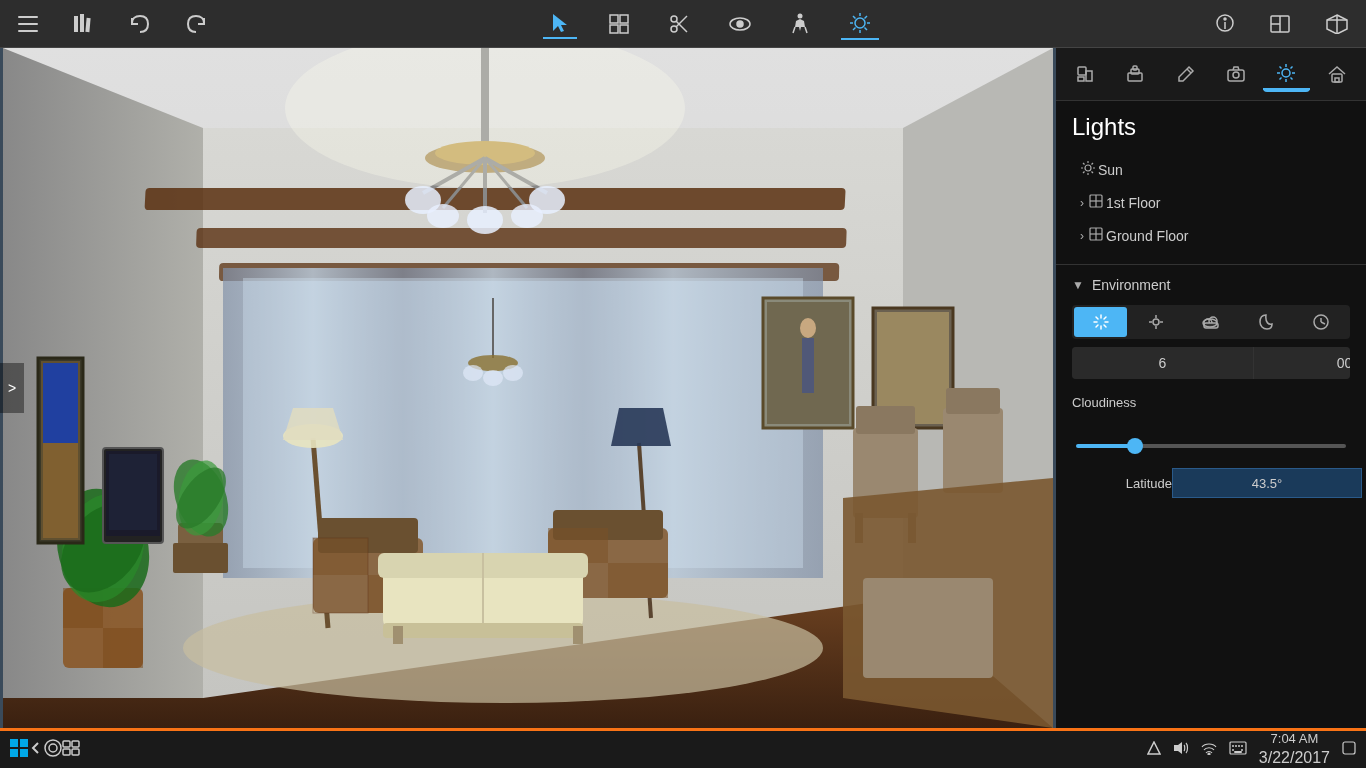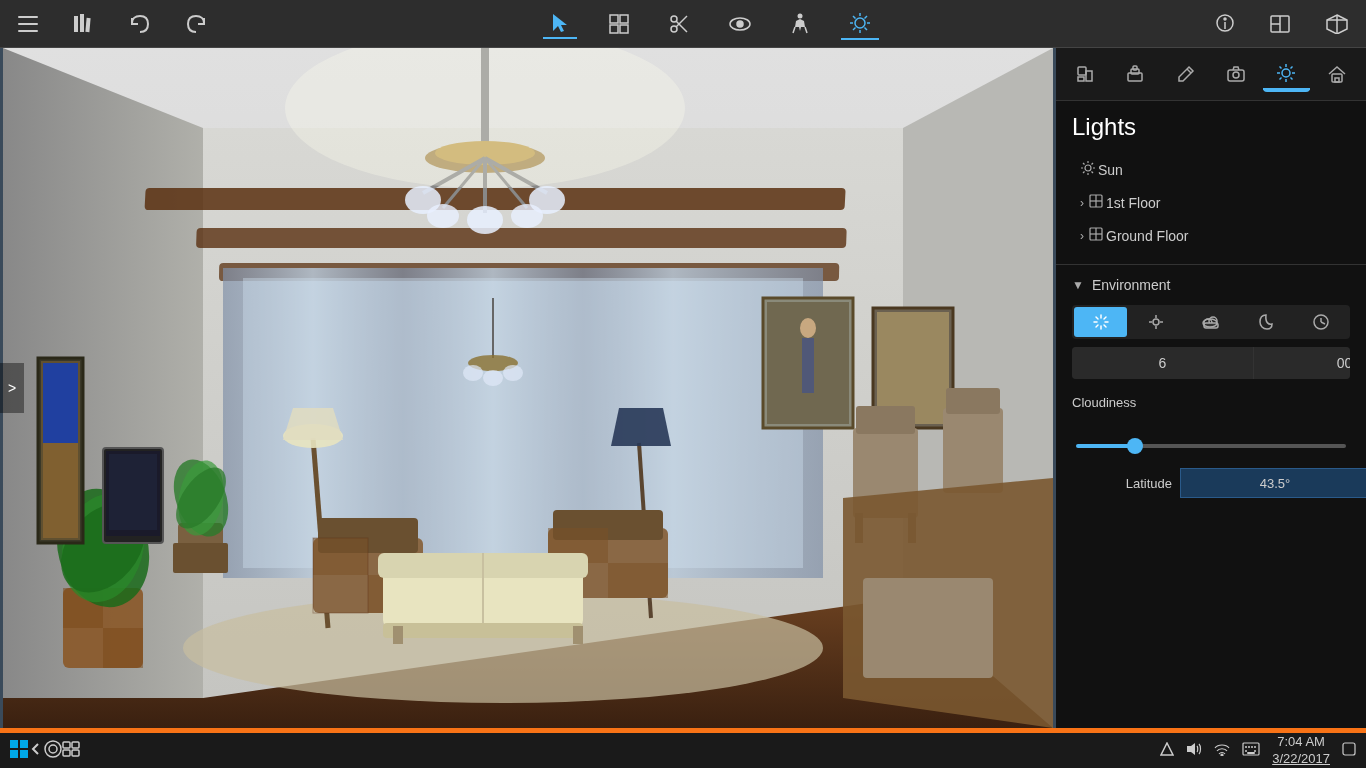--- a/index.html
+++ b/index.html
@@ -68,41 +68,41 @@
 
     
     .taskbar {
       width: 100%;
       height: 40px;
       background: #1a1a1a;
       display: flex;
       align-items: center;
       padding: 0 10px;
       flex-shrink: 0;
-      border-top: 5px solid #f97316;
+      border-top: 3px solid #f97316;
     }
     .taskbar-icon {
       color: #ccc;
       font-size: 16px;
       cursor: pointer;
     }
     .taskbar-spacer { flex: 1; }
     .taskbar-right {
       display: flex;
       align-items: center;
       gap: 12px;
       color: #ccc;
       font-size: 12px;
     }
     .clock {
       text-align: center;
       line-height: 1.3;
     }
     .clock .time { font-size: 13px; font-weight: 500; }
-    .clock .date { font-size: 13px; text-decoration: underline; }
+    .clock .date { font-size: 16px; }
 
     
     .right-panel {
       width: 310px;
       background: #111;
       display: flex;
       flex-direction: column;
       flex-shrink: 0;
       overflow-y: auto;
     }
@@ -271,21 +271,20 @@
       background: #4db6f5;
       border-radius: 50%;
       cursor: pointer;
     }
 
     
     .coord-row {
       display: flex;
       align-items: center;
       margin-bottom: 12px;
-      gap: 8px;
     }
     .coord-label {
       color: #ccc;
       font-size: 13px;
       min-width: 100px;
       text-align: right;
     }
     .coord-input {
       flex: 1;
       height: 30px;

